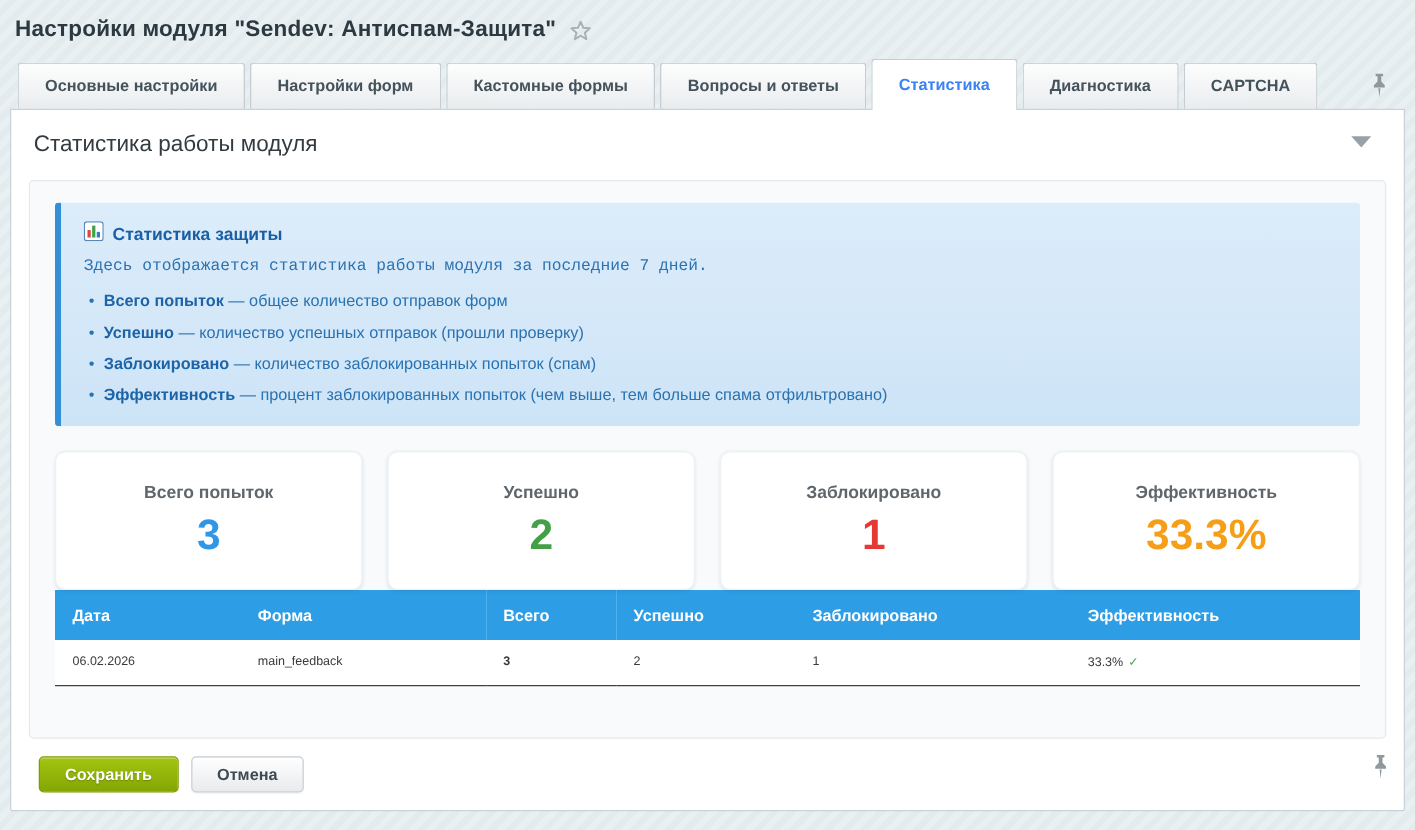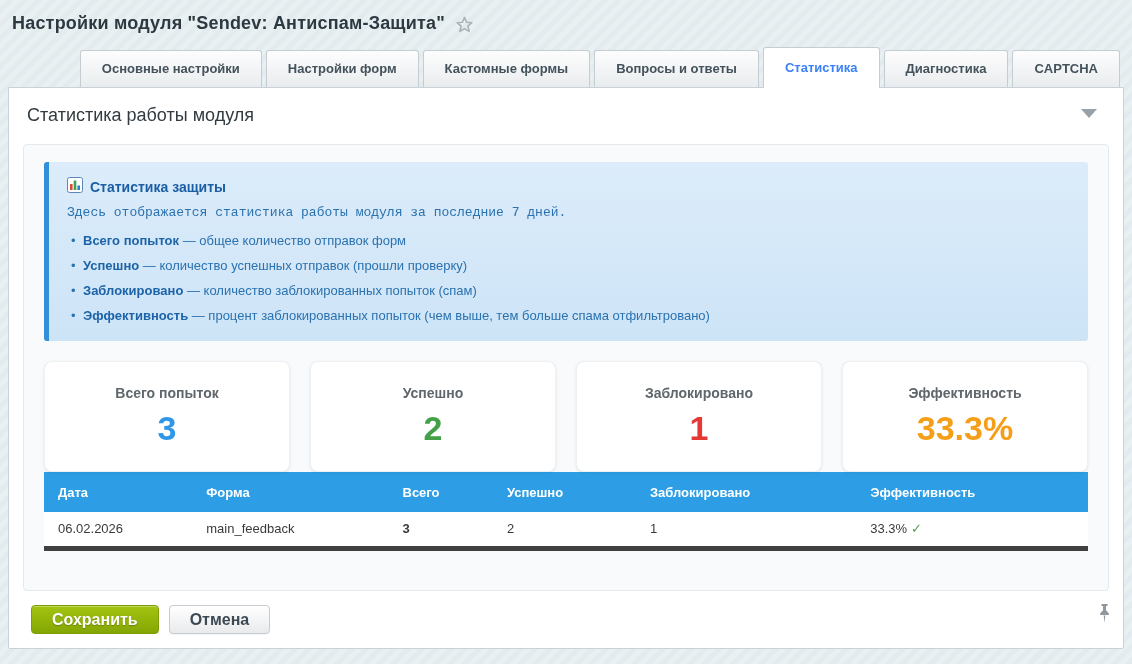--- a/index.html
+++ b/index.html
@@ -8,21 +8,21 @@
     font-family:"Liberation Sans", sans-serif;
     background:repeating-linear-gradient(135deg,#e9f0f2 0 5px,#e3ebee 5px 10px);
     overflow:hidden;
     position:relative;
   }
   
   .title-row { height:46px; display:flex; align-items:center; padding:0 12px; }
   .page-title { font-size:18px; font-weight:bold; color:#2c3940; letter-spacing:.2px; }
   .star { margin-left:10px; margin-top:2px; cursor:pointer; line-height:0; }
   
-  .tabbar { height:41px; margin:0 8px; padding-left:6px; display:flex; align-items:flex-end; position:relative;justify-content:flex-end; }
+  .tabbar { height:41px; margin:0 8px; padding-left:6px; display:flex; align-items:flex-end; position:relative; }
   .tab {
     height:37px; line-height:36px; padding:0 21px; margin-right:4px;
     background:linear-gradient(#fdfdfd,#e9ecee);
     border:1px solid #c6cdd2; border-bottom:none;
     border-radius:3px 3px 0 0;
     font-size:13px; font-weight:600; color:#44525c;
     cursor:pointer; white-space:nowrap; position:relative; z-index:1;
   }
   .tab.active {
     height:41px; line-height:40px;
@@ -70,31 +70,31 @@
   }
   .card-label { font-size:14px; font-weight:bold; color:#5f676c; }
   .card-value { font-size:34px; font-weight:bold; margin-top:8px; }
   
   .stat-table { width:100%; border-collapse:collapse; background:#fff; }
   .stat-table th {
     color:#fff; font-size:13px; font-weight:bold; text-align:left;
     height:40px; padding:0 8px 0 14px;
   }
   .stat-table td {
-    font-size:13px; color:#3a3a3a; height:36px; padding:0 8px 0 14px;
-    border-bottom:5px solid #404040; background:#fff;
+    font-size:10px; color:#3a3a3a; height:36px; padding:0 8px 0 14px;
+    border-bottom:1px solid #404040; background:#fff;
   }
   .td-total { font-weight:bold; color:#222; }
   .td-success { color:#4aa54a; }
   .td-blocked { color:#e25050; }
   .check { color:#4aa54a; margin-left:4px; }
   
   .footer { display:flex; align-items:center; gap:10px; padding:14px 22px 0; position:relative; }
   .btn {
-    height:29px; padding:0 20px; font-size:16px; font-weight:bold;
+    height:29px; padding:0 20px; font-size:13px; font-weight:bold;
     border-radius:4px; cursor:pointer; font-family:"Liberation Sans",sans-serif;
   }
   .btn-save {
     background:linear-gradient(#a3c411,#84a603);
     border:1px solid #7d9c03; color:#fff;
     text-shadow:0 1px 1px rgba(0,0,0,.25);
     box-shadow:inset 0 1px 0 rgba(255,255,255,.35);
   }
   .btn-cancel {
     background:linear-gradient(#ffffff,#e8eaec);

